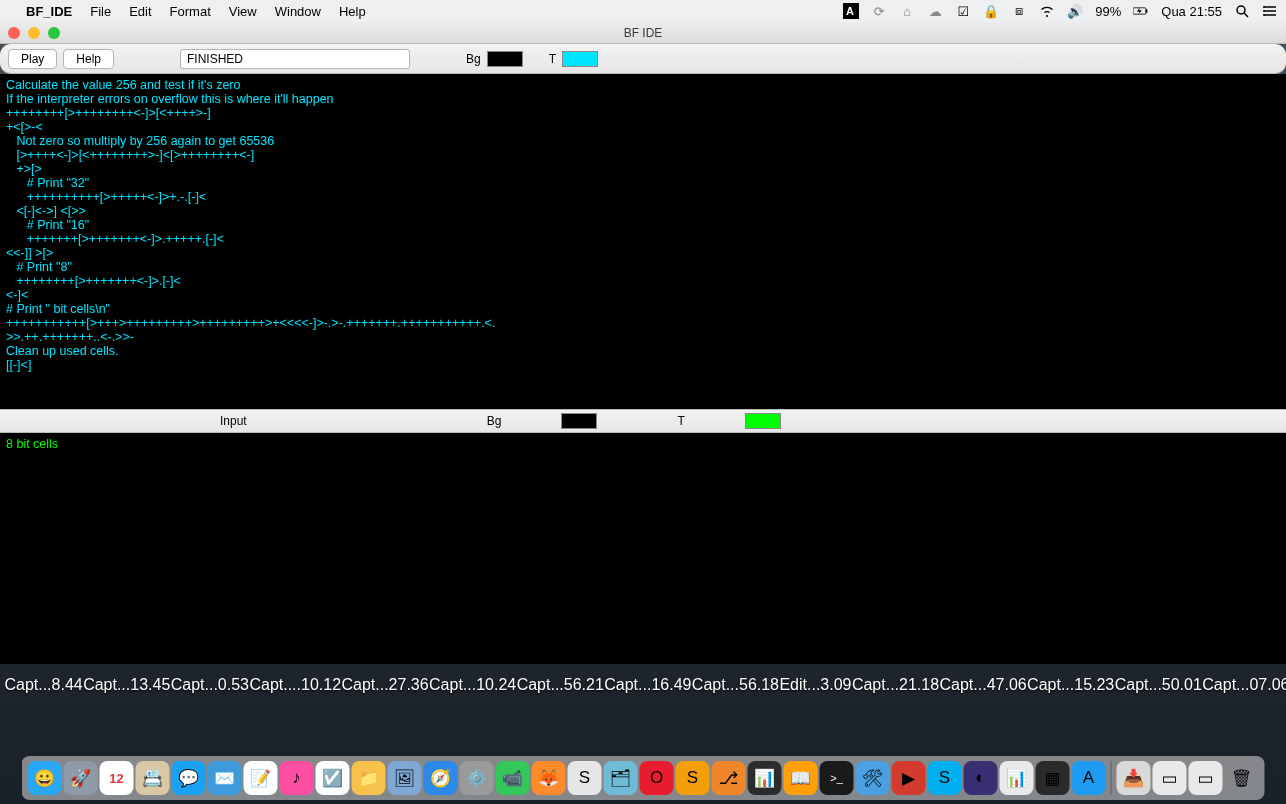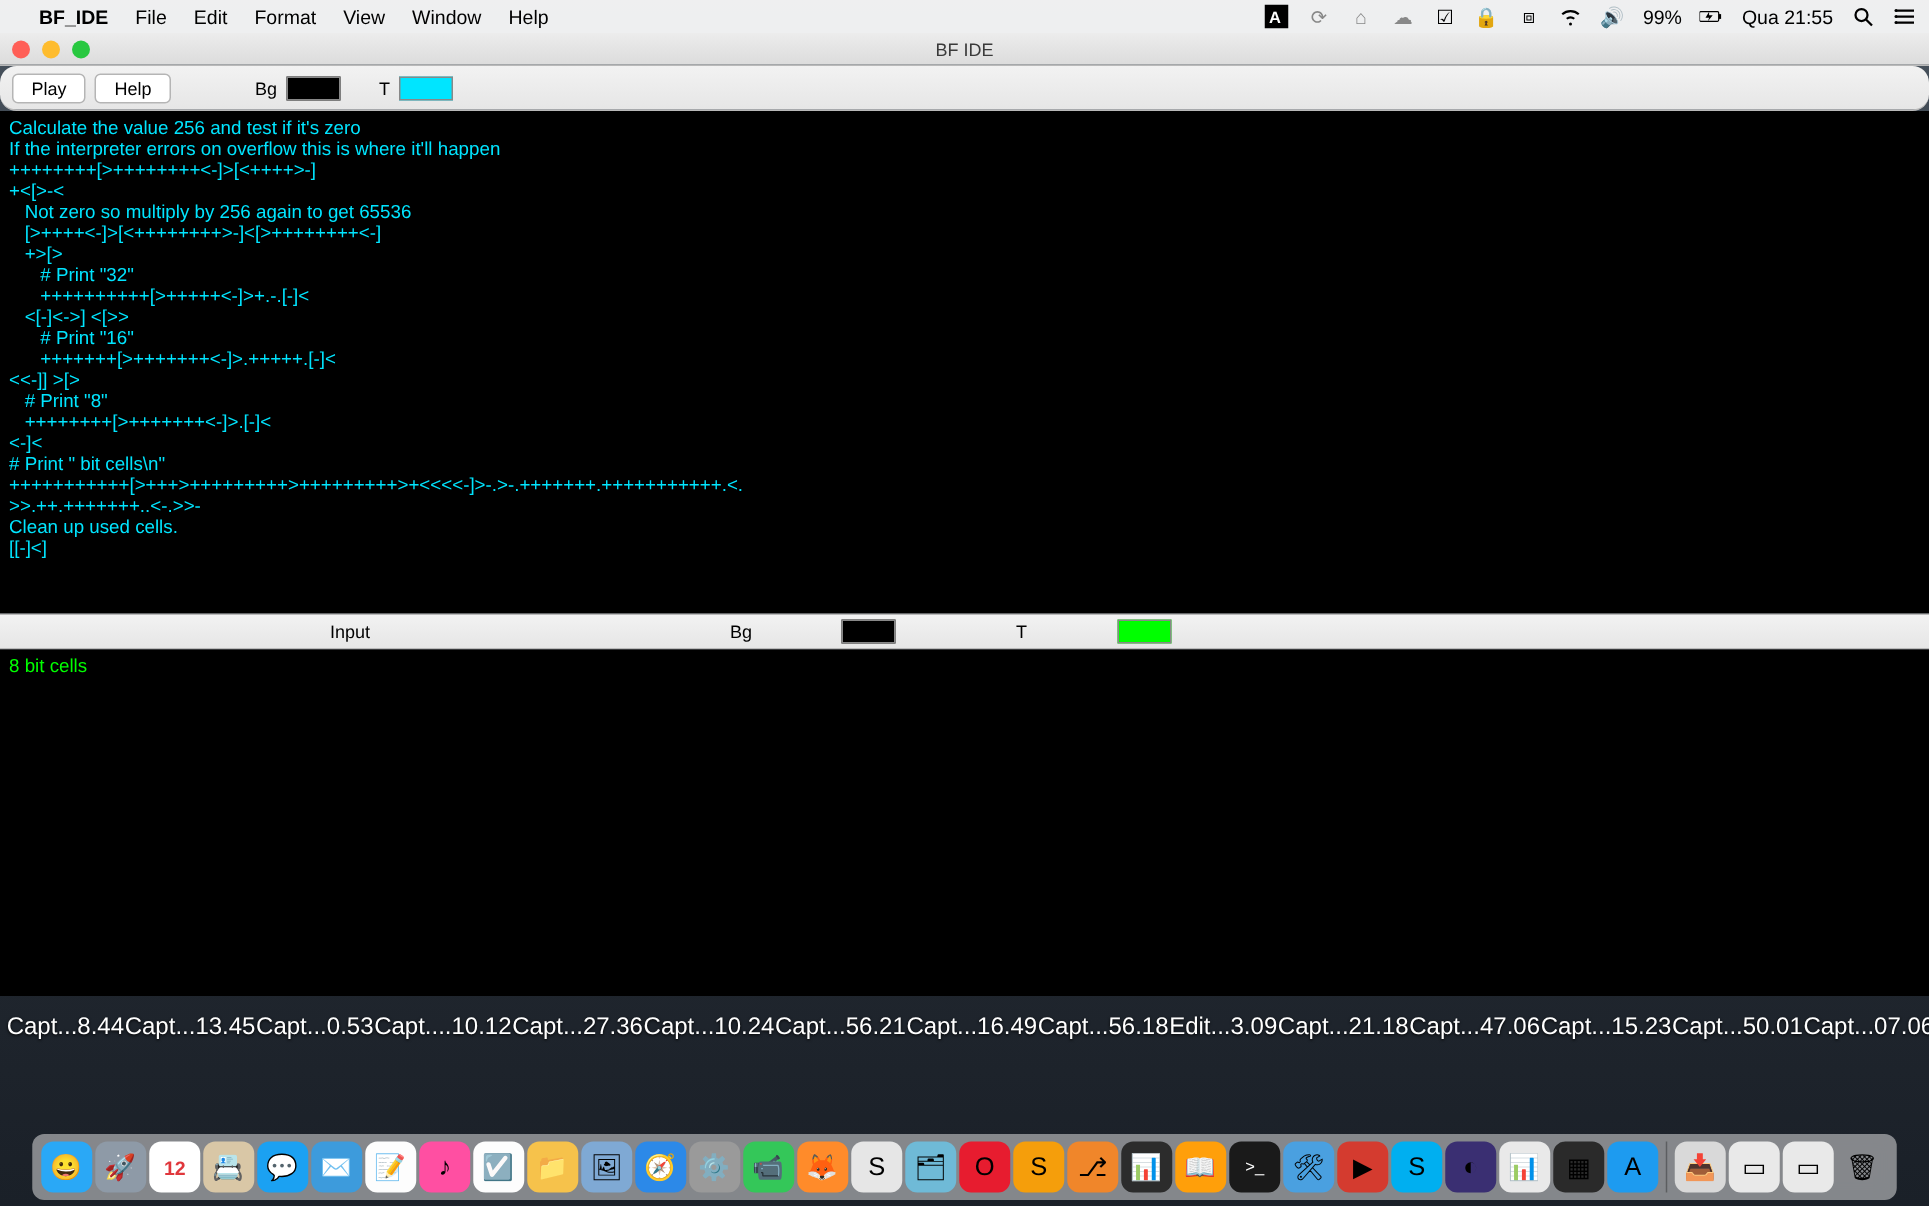--- a/index.html
+++ b/index.html
@@ -160,20 +160,23 @@
       <span class="tclose"></span>
       <span class="tmin"></span>
       <span class="tmax"></span>
     </div>
     <span class="titlebar-title">BF IDE</span>
   </div>
 
   <div class="toolbar">
     <div class="btn">Play</div>
     <div class="btn">Help</div>
+    <div class="status">
+        <span>FINISHED</span>
+      </div>
     <span class="lbl">Bg</span>
     <span class="swatch" style="background:#000000"></span>
     <span class="lbl" style="margin-left:20px">T</span>
     <span class="swatch" style="background:#00e5ff"></span>
   </div>
 
   <div class="editor">Calculate the value 256 and test if it's zero
 If the interpreter errors on overflow this is where it'll happen
 ++++++++[&gt;++++++++&lt;-]&gt;[&lt;++++&gt;-]
 +&lt;[&gt;-&lt;

